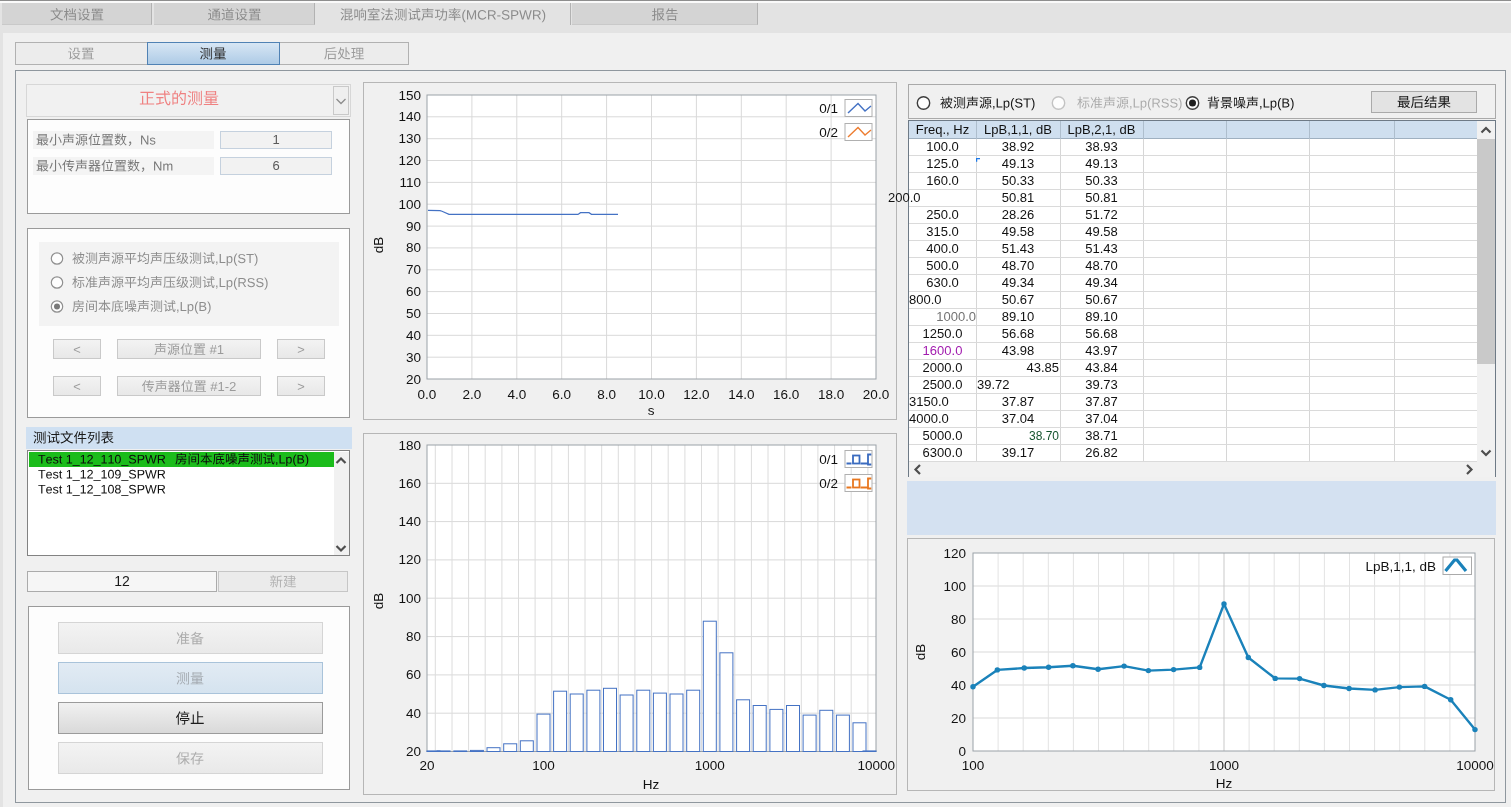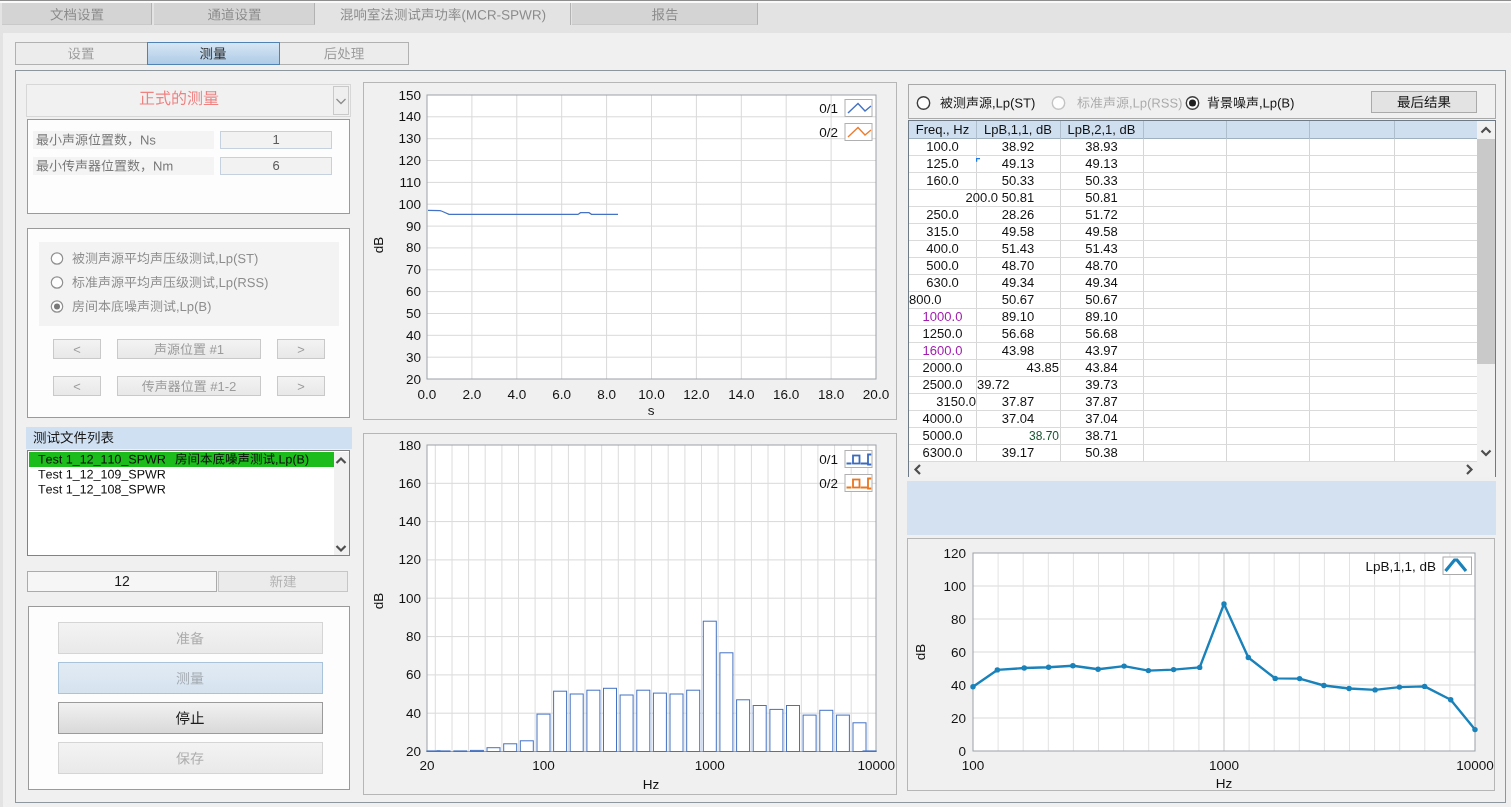--- a/index.html
+++ b/index.html
@@ -250,21 +250,21 @@
 <div class="a" style="left:1060px;top:139px;width:83px;height:16px;font-size:13px;color:#111;text-align:center;line-height:16px">38.93</div>
 <div class="a" style="left:909px;top:172px;width:568px;height:1px;background:#dadada"></div>
 <div class="a" style="left:909px;top:156px;width:67px;height:16px;font-size:13px;color:#111;text-align:center;line-height:16px">125.0</div>
 <div class="a" style="left:977px;top:156px;width:82px;height:16px;font-size:13px;color:#111;text-align:center;line-height:16px">49.13</div>
 <div class="a" style="left:1060px;top:156px;width:83px;height:16px;font-size:13px;color:#111;text-align:center;line-height:16px">49.13</div>
 <div class="a" style="left:909px;top:189px;width:568px;height:1px;background:#dadada"></div>
 <div class="a" style="left:909px;top:173px;width:67px;height:16px;font-size:13px;color:#111;text-align:center;line-height:16px">160.0</div>
 <div class="a" style="left:977px;top:173px;width:82px;height:16px;font-size:13px;color:#111;text-align:center;line-height:16px">50.33</div>
 <div class="a" style="left:1060px;top:173px;width:83px;height:16px;font-size:13px;color:#111;text-align:center;line-height:16px">50.33</div>
 <div class="a" style="left:909px;top:206px;width:568px;height:1px;background:#dadada"></div>
-<div class="a" style="left:931px;top:190px;width:67px;height:16px;font-size:13px;color:#111;text-align:right;line-height:16px">200.0</div>
+<div class="a" style="left:888px;top:190px;width:67px;height:16px;font-size:13px;color:#111;text-align:left;line-height:16px">200.0</div>
 <div class="a" style="left:977px;top:190px;width:82px;height:16px;font-size:13px;color:#111;text-align:center;line-height:16px">50.81</div>
 <div class="a" style="left:1060px;top:190px;width:83px;height:16px;font-size:13px;color:#111;text-align:center;line-height:16px">50.81</div>
 <div class="a" style="left:909px;top:223px;width:568px;height:1px;background:#dadada"></div>
 <div class="a" style="left:909px;top:207px;width:67px;height:16px;font-size:13px;color:#111;text-align:center;line-height:16px">250.0</div>
 <div class="a" style="left:977px;top:207px;width:82px;height:16px;font-size:13px;color:#111;text-align:center;line-height:16px">28.26</div>
 <div class="a" style="left:1060px;top:207px;width:83px;height:16px;font-size:13px;color:#111;text-align:center;line-height:16px">51.72</div>
 <div class="a" style="left:909px;top:240px;width:568px;height:1px;background:#dadada"></div>
 <div class="a" style="left:909px;top:224px;width:67px;height:16px;font-size:13px;color:#111;text-align:center;line-height:16px">315.0</div>
 <div class="a" style="left:977px;top:224px;width:82px;height:16px;font-size:13px;color:#111;text-align:center;line-height:16px">49.58</div>
 <div class="a" style="left:1060px;top:224px;width:83px;height:16px;font-size:13px;color:#111;text-align:center;line-height:16px">49.58</div>
@@ -278,55 +278,55 @@
 <div class="a" style="left:1060px;top:258px;width:83px;height:16px;font-size:13px;color:#111;text-align:center;line-height:16px">48.70</div>
 <div class="a" style="left:909px;top:291px;width:568px;height:1px;background:#dadada"></div>
 <div class="a" style="left:909px;top:275px;width:67px;height:16px;font-size:13px;color:#111;text-align:center;line-height:16px">630.0</div>
 <div class="a" style="left:977px;top:275px;width:82px;height:16px;font-size:13px;color:#111;text-align:center;line-height:16px">49.34</div>
 <div class="a" style="left:1060px;top:275px;width:83px;height:16px;font-size:13px;color:#111;text-align:center;line-height:16px">49.34</div>
 <div class="a" style="left:909px;top:308px;width:568px;height:1px;background:#dadada"></div>
 <div class="a" style="left:909px;top:292px;width:67px;height:16px;font-size:13px;color:#111;text-align:left;line-height:16px">800.0</div>
 <div class="a" style="left:977px;top:292px;width:82px;height:16px;font-size:13px;color:#111;text-align:center;line-height:16px">50.67</div>
 <div class="a" style="left:1060px;top:292px;width:83px;height:16px;font-size:13px;color:#111;text-align:center;line-height:16px">50.67</div>
 <div class="a" style="left:909px;top:325px;width:568px;height:1px;background:#dadada"></div>
-<div class="a" style="left:909px;top:309px;width:67px;height:16px;font-size:13px;color:#a21caf;text-align:center;line-height:16px">1000.0</div>
+<div class="a" style="left:909px;top:309px;width:67px;height:16px;font-size:13px;color:#737373;text-align:right;line-height:16px">1000.0</div>
 <div class="a" style="left:977px;top:309px;width:82px;height:16px;font-size:13px;color:#111;text-align:center;line-height:16px">89.10</div>
 <div class="a" style="left:1060px;top:309px;width:83px;height:16px;font-size:13px;color:#111;text-align:center;line-height:16px">89.10</div>
 <div class="a" style="left:909px;top:342px;width:568px;height:1px;background:#dadada"></div>
 <div class="a" style="left:909px;top:326px;width:67px;height:16px;font-size:13px;color:#111;text-align:center;line-height:16px">1250.0</div>
 <div class="a" style="left:977px;top:326px;width:82px;height:16px;font-size:13px;color:#111;text-align:center;line-height:16px">56.68</div>
 <div class="a" style="left:1060px;top:326px;width:83px;height:16px;font-size:13px;color:#111;text-align:center;line-height:16px">56.68</div>
 <div class="a" style="left:909px;top:359px;width:568px;height:1px;background:#dadada"></div>
 <div class="a" style="left:909px;top:343px;width:67px;height:16px;font-size:13px;color:#a21caf;text-align:center;line-height:16px">1600.0</div>
 <div class="a" style="left:977px;top:343px;width:82px;height:16px;font-size:13px;color:#111;text-align:center;line-height:16px">43.98</div>
 <div class="a" style="left:1060px;top:343px;width:83px;height:16px;font-size:13px;color:#111;text-align:center;line-height:16px">43.97</div>
 <div class="a" style="left:909px;top:376px;width:568px;height:1px;background:#dadada"></div>
 <div class="a" style="left:909px;top:360px;width:67px;height:16px;font-size:13px;color:#111;text-align:center;line-height:16px">2000.0</div>
 <div class="a" style="left:977px;top:360px;width:82px;height:16px;font-size:13px;color:#111;text-align:right;line-height:16px">43.85</div>
 <div class="a" style="left:1060px;top:360px;width:83px;height:16px;font-size:13px;color:#111;text-align:center;line-height:16px">43.84</div>
 <div class="a" style="left:909px;top:393px;width:568px;height:1px;background:#dadada"></div>
 <div class="a" style="left:909px;top:377px;width:67px;height:16px;font-size:13px;color:#111;text-align:center;line-height:16px">2500.0</div>
 <div class="a" style="left:977px;top:377px;width:82px;height:16px;font-size:13px;color:#111;text-align:left;line-height:16px">39.72</div>
 <div class="a" style="left:1060px;top:377px;width:83px;height:16px;font-size:13px;color:#111;text-align:center;line-height:16px">39.73</div>
 <div class="a" style="left:909px;top:410px;width:568px;height:1px;background:#dadada"></div>
-<div class="a" style="left:909px;top:394px;width:67px;height:16px;font-size:13px;color:#111;text-align:right;line-height:16px">3150.0</div>
+<div class="a" style="left:909px;top:394px;width:67px;height:16px;font-size:13px;color:#111;text-align:left;line-height:16px">3150.0</div>
 <div class="a" style="left:977px;top:394px;width:82px;height:16px;font-size:13px;color:#111;text-align:center;line-height:16px">37.87</div>
 <div class="a" style="left:1060px;top:394px;width:83px;height:16px;font-size:13px;color:#111;text-align:center;line-height:16px">37.87</div>
 <div class="a" style="left:909px;top:427px;width:568px;height:1px;background:#dadada"></div>
-<div class="a" style="left:909px;top:411px;width:67px;height:16px;font-size:13px;color:#111;text-align:center;line-height:16px">4000.0</div>
+<div class="a" style="left:909px;top:411px;width:67px;height:16px;font-size:13px;color:#111;line-height:16px">4000.0</div>
 <div class="a" style="left:977px;top:411px;width:82px;height:16px;font-size:13px;color:#111;text-align:center;line-height:16px">37.04</div>
 <div class="a" style="left:1060px;top:411px;width:83px;height:16px;font-size:13px;color:#111;text-align:center;line-height:16px">37.04</div>
 <div class="a" style="left:909px;top:444px;width:568px;height:1px;background:#dadada"></div>
 <div class="a" style="left:909px;top:428px;width:67px;height:16px;font-size:13px;color:#111;text-align:center;line-height:16px">5000.0</div>
 <div class="a" style="left:977px;top:428px;width:82px;height:16px;font-size:12px;color:#14532d;text-align:right;line-height:16px">38.70</div>
 <div class="a" style="left:1060px;top:428px;width:83px;height:16px;font-size:13px;color:#111;text-align:center;line-height:16px">38.71</div>
 <div class="a" style="left:909px;top:461px;width:568px;height:1px;background:#dadada"></div>
 <div class="a" style="left:909px;top:445px;width:67px;height:16px;font-size:13px;color:#111;text-align:center;line-height:16px">6300.0</div>
 <div class="a" style="left:977px;top:445px;width:82px;height:16px;font-size:13px;color:#111;text-align:center;line-height:16px">39.17</div>
-<div class="a" style="left:1060px;top:445px;width:83px;height:16px;font-size:13px;color:#111;text-align:center;line-height:16px">50.38</div>
+<div class="a" style="left:1060px;top:445px;width:83px;height:16px;font-size:13px;color:#111;text-align:center;line-height:16px">26.82</div>
 <svg class="a" style="left:976px;top:158px" width="8" height="8">
     <path d="M0.6 3.8 L0.6 0.6 L4 0.6" fill="none" stroke="#1e7ae8" stroke-width="1.3"></path>
   </svg>
 <div class="a" style="left:1477px;top:121px;width:18px;height:341px;background:#f1f1f1"></div>
 <svg class="a" style="left:1477px;top:121px" width="18" height="341">
     <path d="M4.5 11.5 L9 7 L13.5 11.5" stroke="#4e4e4e" stroke-width="2.2" fill="none"></path>
     <rect x="0" y="18" width="18" height="225" fill="#c9c9c9"></rect>
     <path d="M4.5 329.5 L9 334 L13.5 329.5" stroke="#4e4e4e" stroke-width="2.2" fill="none"></path>
   </svg>
 <div class="a" style="left:909px;top:462px;width:586px;height:14.5px;background:#f1f1f1"></div>

